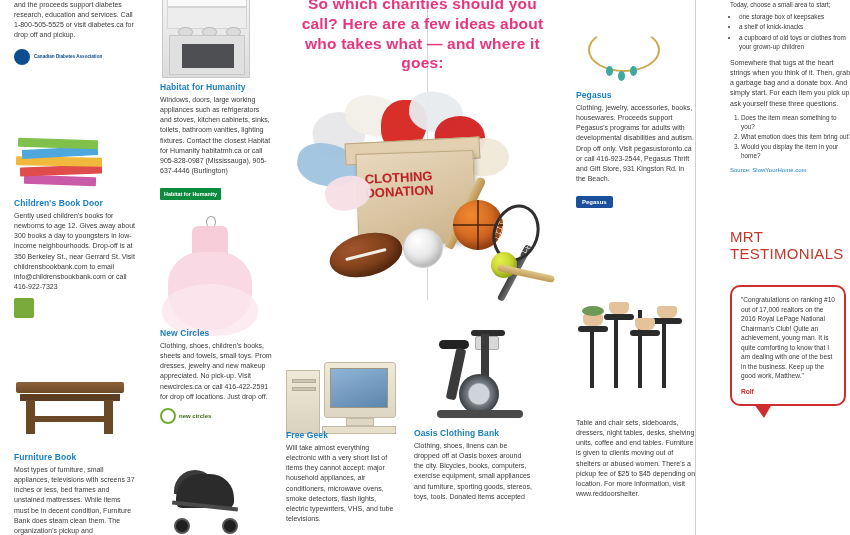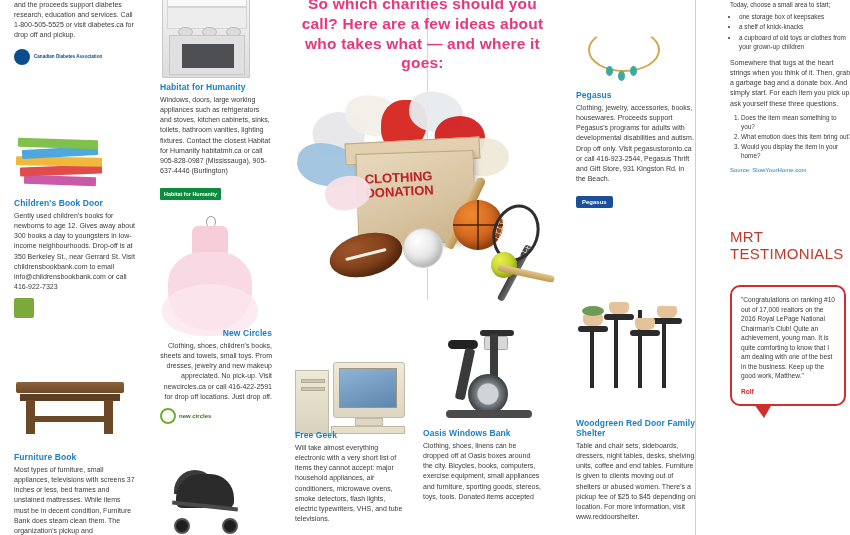--- a/index.html
+++ b/index.html
@@ -20,21 +20,21 @@
   }
 
   
   .col {
     position: absolute;
     top: 0;
     bottom: 0;
   }
   .col-left   { left: 0;   width: 150px; }
   .col-mid1   { left: 150px; width: 125px; }
-  .col-center { left: 275px; width: 285px; }
+  .col-center { left: 266px; width: 285px; }
   .col-mid2   { left: 560px; width: 140px; }
   .col-right  { left: 716px; width: 150px; }
 
   .divider {
     position: absolute;
     top: 0;
     bottom: 0;
     width: 1px;
     background: #d7d7d7;
   }
@@ -415,21 +415,21 @@
       </div>
     </div>
 
     <div class="photo dress" style="left:12px; top:222px;">
       <div class="hang"></div>
       <div class="top"></div>
       <div class="skirt"></div>
       <div class="tulle"></div>
     </div>
 
-    <div class="blk" style="left:10px; top:328px; width:112px;text-align:right;">
+    <div class="blk" style="left:10px; top:328px; width:112px;">
       <h3 class="head">New Circles</h3>
       <p class="body-txt">Clothing, shoes, children's books, sheets and towels, small toys. Prom dresses, jewelry and new makeup appreciated. No pick-up. Visit newcircles.ca or call 416-422-2591 for drop off locations. Just drop off.</p>
       <div class="logo-newcircles" style="margin-top:6px;">
         <div class="nc-mark"></div>
         <div class="nc-txt">new circles</div>
       </div>
     </div>
 
     <div class="photo stroller" style="left:16px; top:470px;">
       <div class="hood"></div>
@@ -462,21 +462,21 @@
       <div class="bars"></div>
       <div class="console"></div>
       <div class="post"></div>
       <div class="seat"></div>
       <div class="frame"></div>
       <div class="wheel"></div>
       <div class="base"></div>
     </div>
 
     <div class="blk" style="left:148px; top:428px; width:118px;">
-      <h3 class="head">Oasis Windows Bank</h3>
+      <h3 class="head">Oasis Clothing Bank</h3>
       <p class="body-txt">Clothing, shoes, linens can be dropped off at Oasis boxes around the city. Bicycles, books, computers, exercise equipment, small appliances and furniture, sporting goods, stereos, toys, tools. Donated items accepted</p>
     </div>
   </div>
 
   <div class="col col-mid2">
 
     <div class="photo necklace" style="left:22px; top:26px;">
       <div class="chain"></div>
       <div class="bead" style="left:24px; top:40px;"></div>
       <div class="bead" style="left:36px; top:45px;"></div>
@@ -503,21 +503,20 @@
       <div class="tbl" style="left:56px; top:30px;"></div>
       <div class="tbl" style="left:78px; top:18px;"></div>
       <div class="pot" style="left:9px; top:14px;"></div>
       <div class="grn" style="left:8px; top:6px;"></div>
       <div class="pot" style="left:35px; top:2px;"></div>
       <div class="pot" style="left:61px; top:18px;"></div>
       <div class="pot" style="left:83px; top:6px;"></div>
     </div>
 
     <div class="blk" style="left:16px; top:418px; width:120px;">
-      <h3 class="head">Woodgreen Red Door Family Shelter</h3>
       <p class="body-txt">Table and chair sets, sideboards, dressers, night tables, desks, shelving units, coffee and end tables. Furniture is given to clients moving out of shelters or abused women. There's a pickup fee of $25 to $45 depending on location. For more information, visit www.reddoorshelter.</p>
     </div>
   </div>
 
   <div class="col col-right">
     <div class="red-bar"></div>
 
     <div class="blk" style="left:14px; top:0px; width:122px;">
       <div class="top-list">Today, choose a small area to start;</div>
       <ul class="bullets top-list" style="margin-top:2px;">

